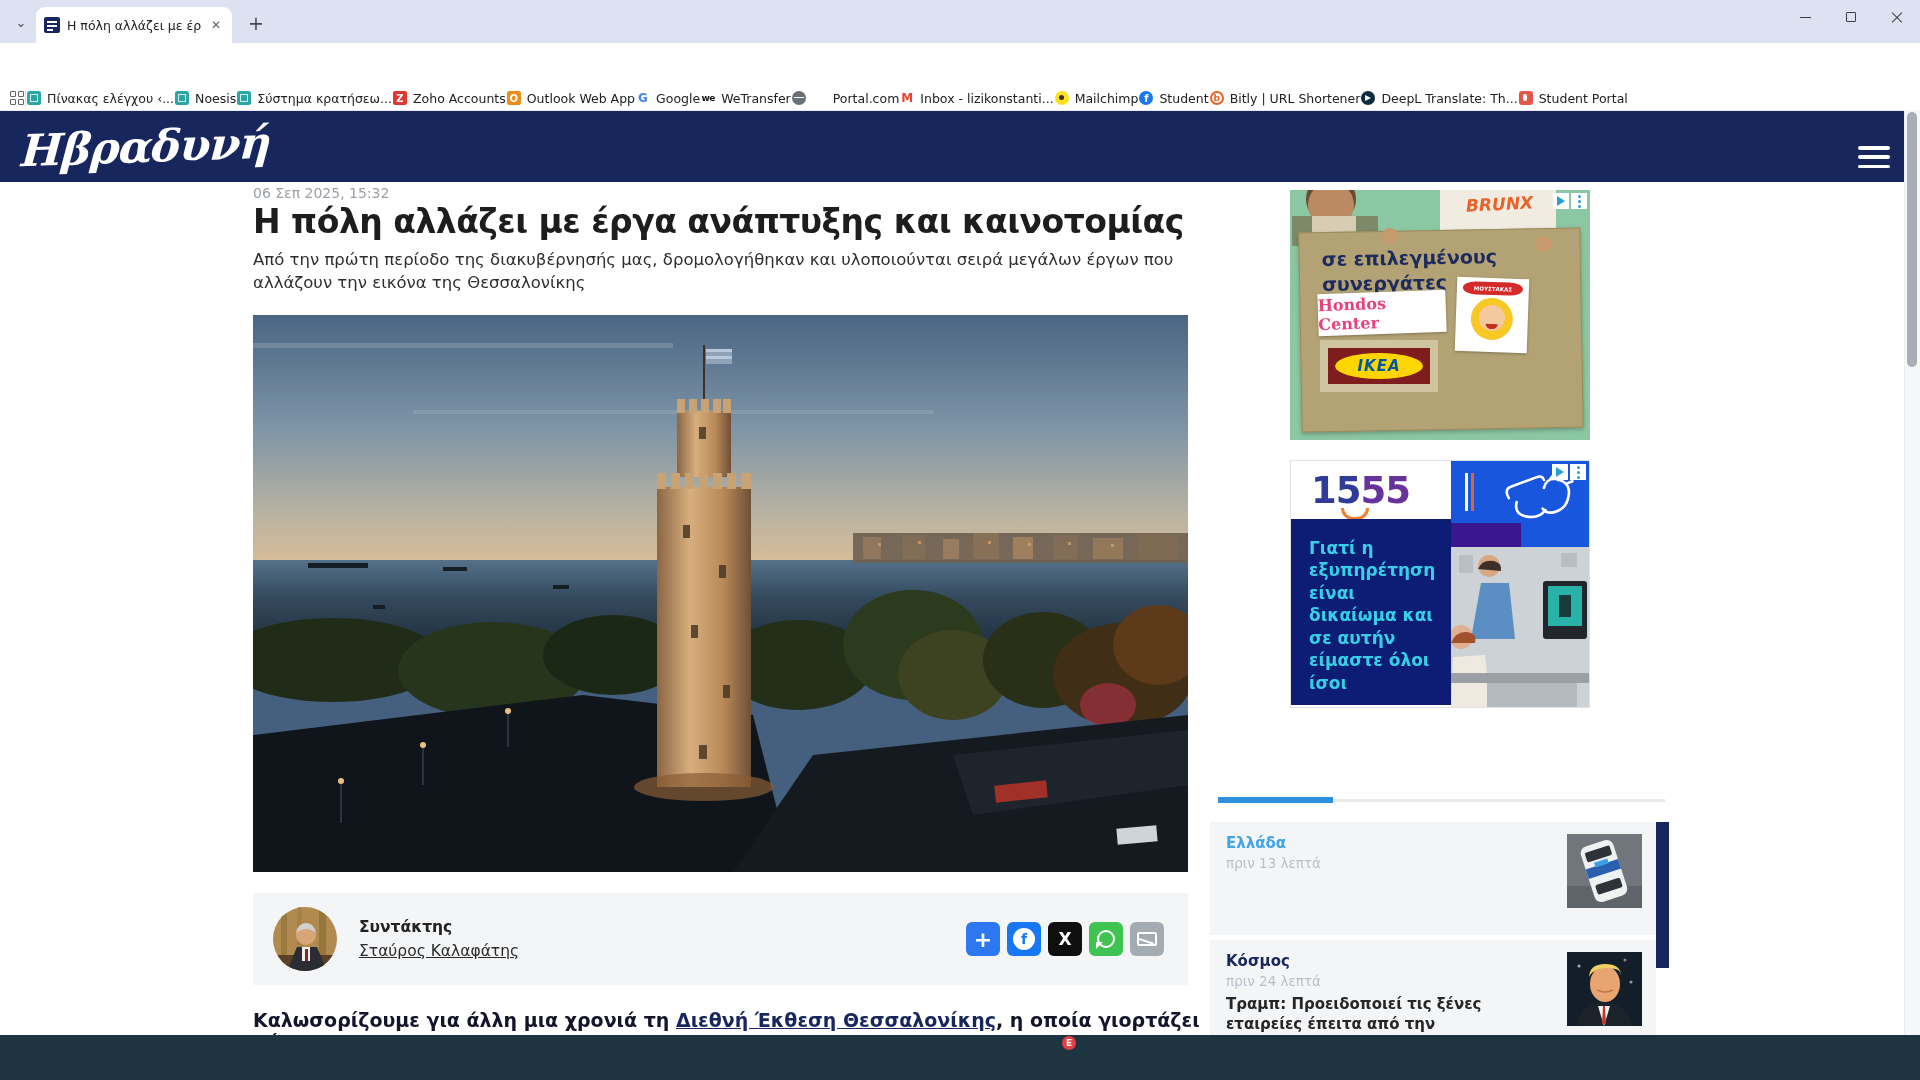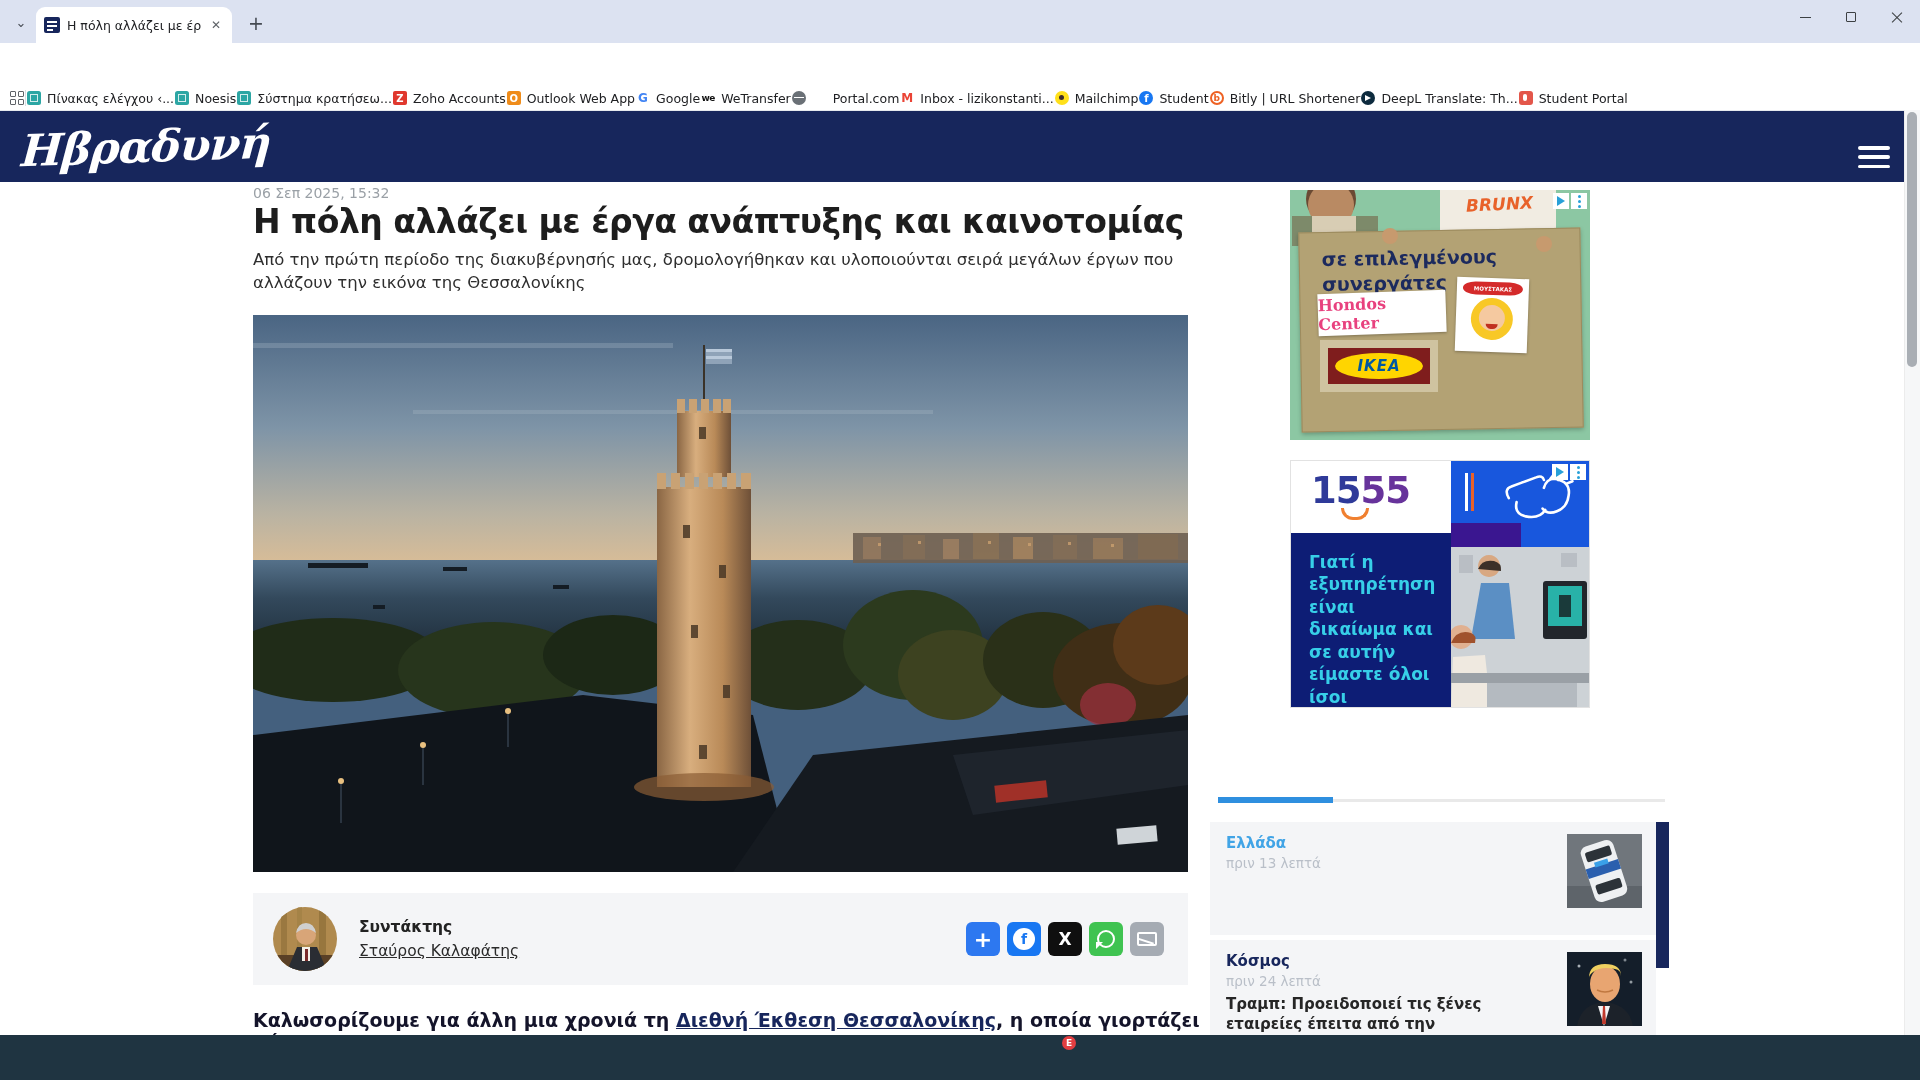--- a/index.html
+++ b/index.html
@@ -120,21 +120,21 @@
   .mface::after { content:""; position:absolute; left:15px; top:26px; width:12px; height:5px; border-radius:0 0 8px 8px; background:#c03020; }
   .ikeacard { left:30px; top:150px; width:118px; height:52px; background:#cfc3a0; }
   .ikeainner { left:8px; top:8px; width:102px; height:36px; background:#7f1d1d; display:flex; align-items:center; justify-content:center; }
   .ikeaoval { width:88px; height:26px; background:#ffd500; border-radius:50%; display:flex; align-items:center; justify-content:center; }
   .ikeaoval span { font-size:15px; font-weight:bold; font-style:italic; color:#0058a3; letter-spacing:1px; }
 
   .ad2 { left:1290px; top:460px; width:300px; height:248px; background:#fff; border:1px solid #e2e2e2; }
   .ad2-logo { left:0; top:0; width:160px; height:62px; background:#fff; padding:8px 0 0 20px; font-size:37px; font-weight:bold; letter-spacing:-1px; }
   .l15 { color:#2f3a99; } .l55 { color:#67339b; }
   .headset { left:50px; top:47px; width:28px; height:12px; border:3px solid #f08030; border-top:none; border-radius:0 0 16px 16px; }
-  .ad2-navy { left:0; top:72px; width:160px; height:186px; background:#0d1d75; padding:18px 0 0 18px; }
+  .ad2-navy { left:0; top:58px; width:160px; height:186px; background:#0d1d75; padding:18px 0 0 18px; }
   .ad2-msg { width:126px; font-size:17px; font-weight:bold; color:#37cfe8; line-height:1.32; }
   .ad2-blue { left:160px; top:0; width:140px; height:62px; background:#1857dd; }
   .ad2-blue2 { left:230px; top:62px; width:70px; height:24px; background:#1857dd; }
   .ad2-purple { left:160px; top:62px; width:70px; height:24px; background:#3a1690; }
   .bars i { position:absolute; width:3px; height:38px; }
   .ad2-photo { left:160px; top:86px; width:140px; height:162px; background:linear-gradient(#cdd2d6, #b9bec2); }
 
   
   .feedtitle { left:1218px; top:748px; font-size:31px; font-weight:bold; color:#1b1b1b; }
   .bar-blue { left:1218px; top:797px; width:115px; height:6px; background:#2f8fdf; }

